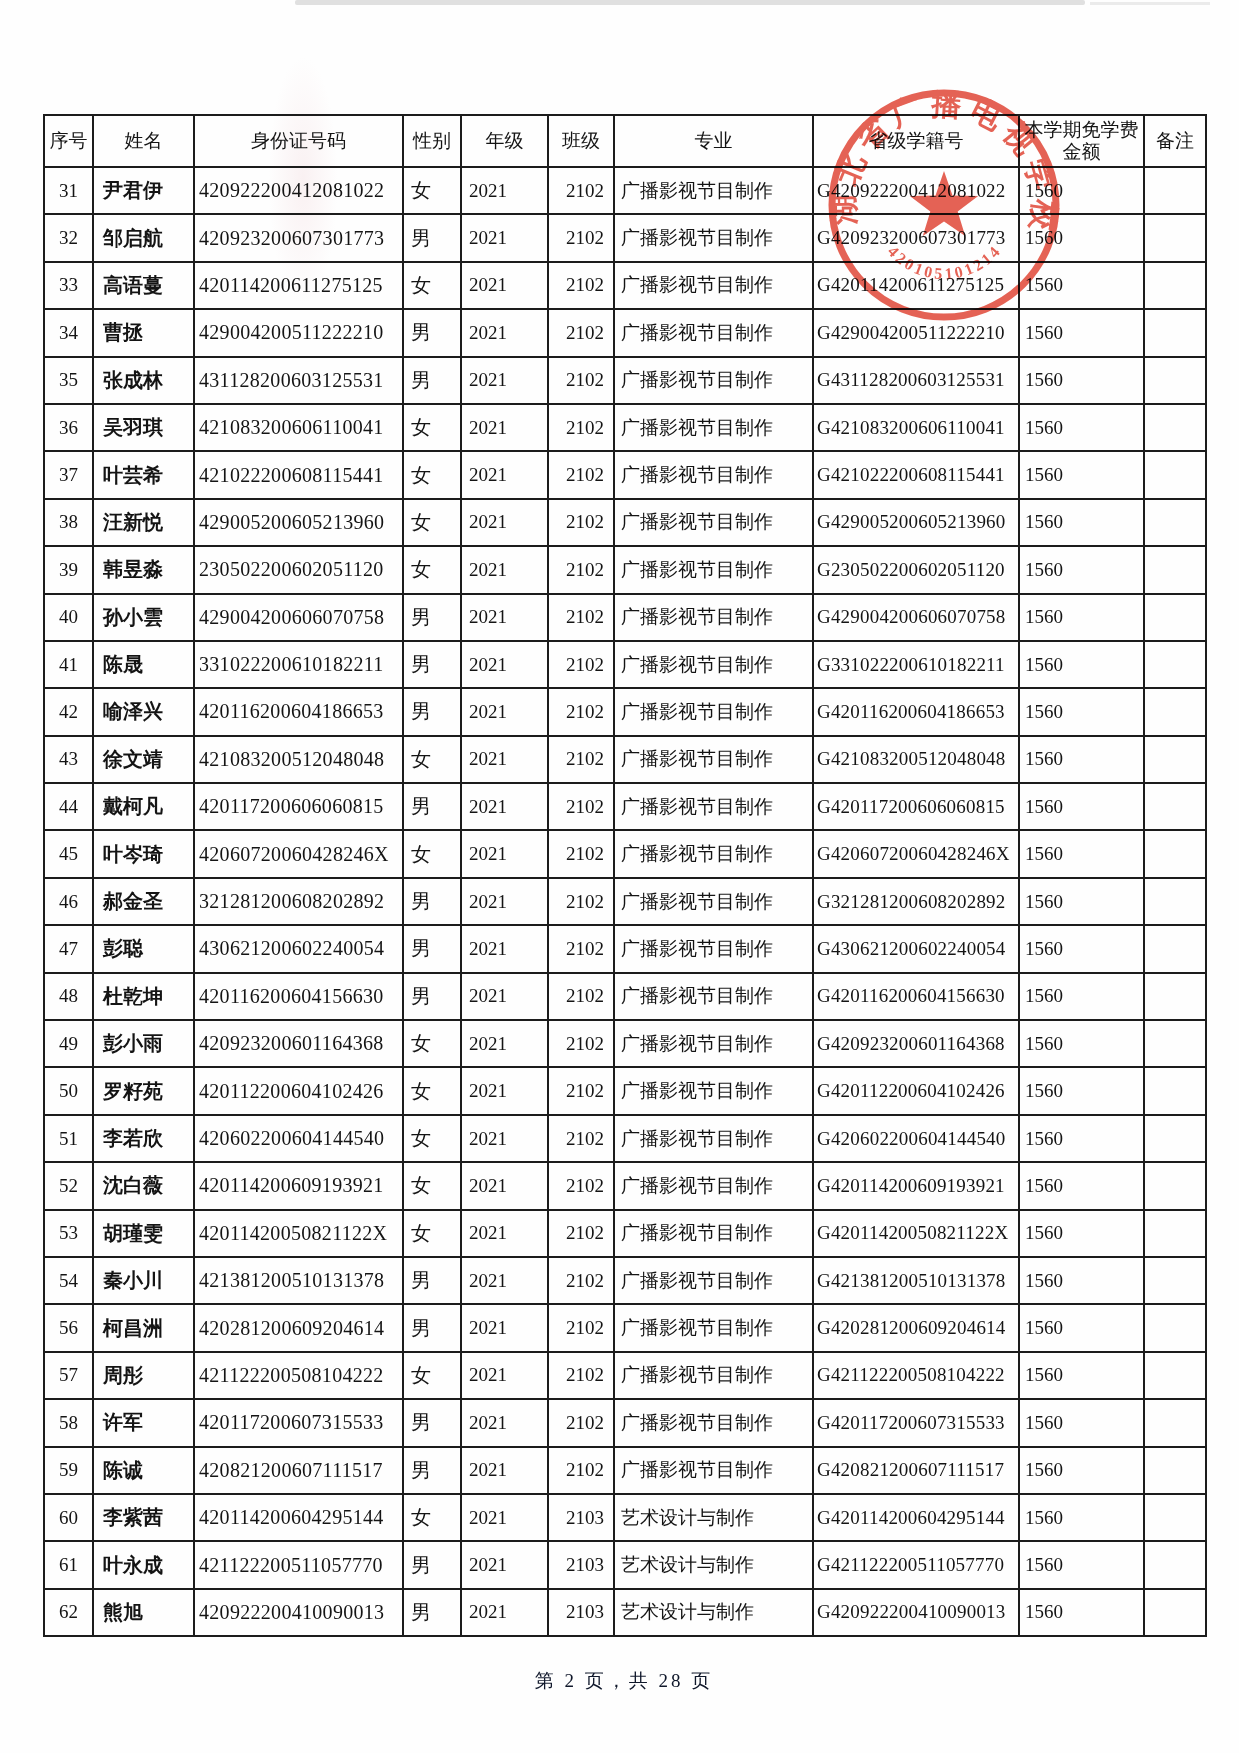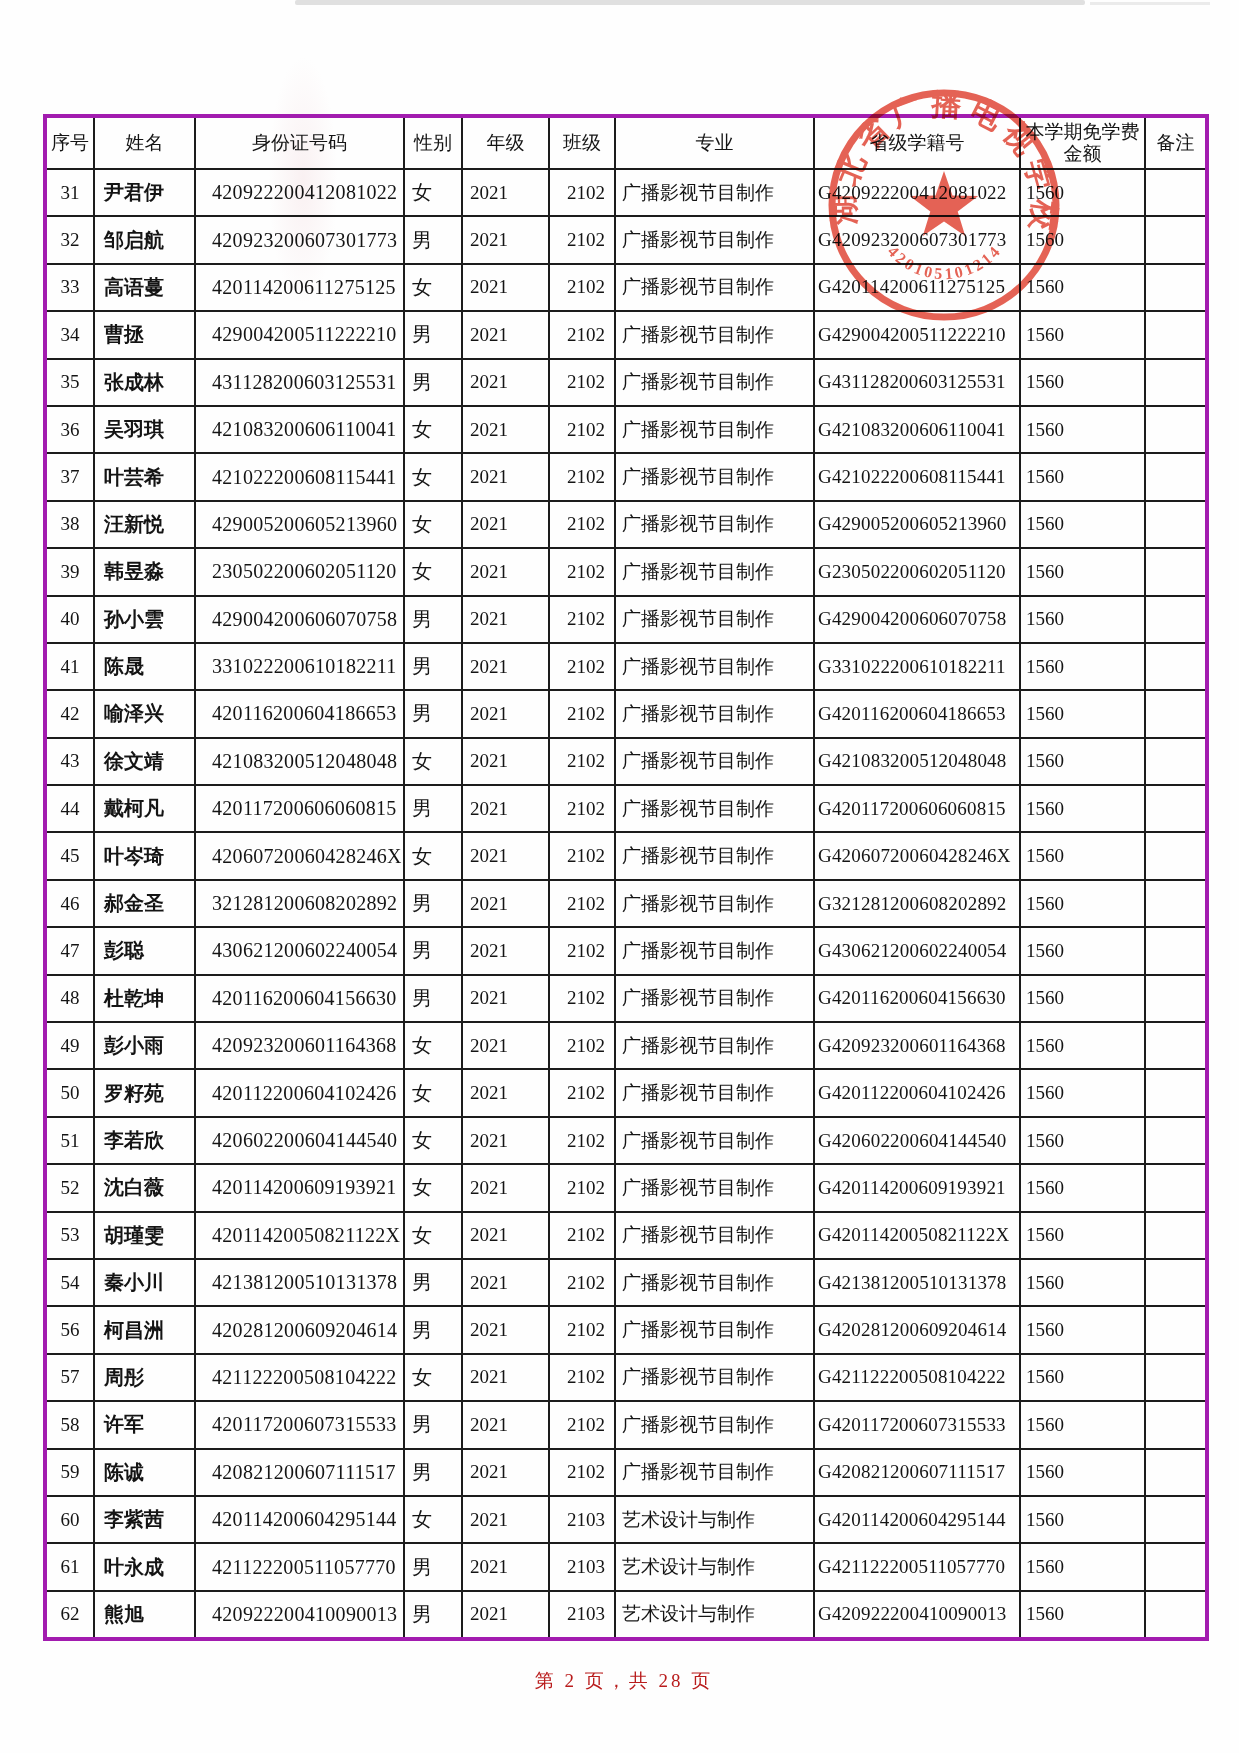--- a/index.html
+++ b/index.html
@@ -17,45 +17,45 @@
     position:absolute;left:1090px;top:2px;width:120px;height:3px;
     background:#d8d8d8;opacity:.5;
   }
   .smudge{
     position:absolute;left:268px;top:55px;width:70px;height:250px;
     background:radial-gradient(ellipse at center,rgba(236,200,205,.25),rgba(255,255,255,0) 70%);
   }
   table.roster{
     position:absolute;left:43px;top:114px;width:1162px;
     border-collapse:collapse;table-layout:fixed;
-    border:4px solid #a21caf;
+    border:2px solid #a21caf;
   }
   .roster th,.roster td{
     border:2px solid #1c1c1c;
     vertical-align:middle;
     overflow:hidden;white-space:normal;
     font-weight:normal;
   }
   .roster th{
     height:50px;text-align:center;font-size:19px;line-height:1.15;padding:0 2px;
   }
   .roster td{height:45.4px;font-size:20px;padding:0 0 0 6px;text-align:left;}
   .roster td.c0{text-align:center;padding:0;font-size:19px;}
   .roster td.c1{padding-left:9px;font-weight:bold;}
-  .roster td.c2{padding-left:16px;font-size:20px;letter-spacing:.3px;}
+  .roster td.c2{padding-left:4px;font-size:20px;letter-spacing:.3px;}
   .roster td.c3{padding-left:7px;}
   .roster td.c4{padding-left:7px;font-size:19px;font-family:Liberation Serif, serif;}
   .roster td.c5{padding-left:17px;font-size:19px;}
   .roster td.c6{padding-left:6px;font-size:19px;margin-top:14px;}
   .roster td.c7{padding-left:3px;font-size:19px;letter-spacing:.2px;}
   .roster td.c8{padding-left:5px;font-size:19px;}
   .roster td.c9{padding:0;}
   .page-footer{
     position:absolute;left:43px;top:1668px;width:1162px;
-    text-align:center;font-size:19px;letter-spacing:3px;color:#b91c1c;
+    text-align:center;font-size:19px;letter-spacing:3px;color:#0f172a;
   }
   .stamp{
     position:absolute;left:822px;top:83px;width:244px;height:244px;
     mix-blend-mode:multiply;opacity:.9;pointer-events:none;
   }
   .stamp text{
     fill:#df3a28;
     font-family:"Liberation Serif","DejaVu Serif",serif;
     font-weight:bold;
   }

